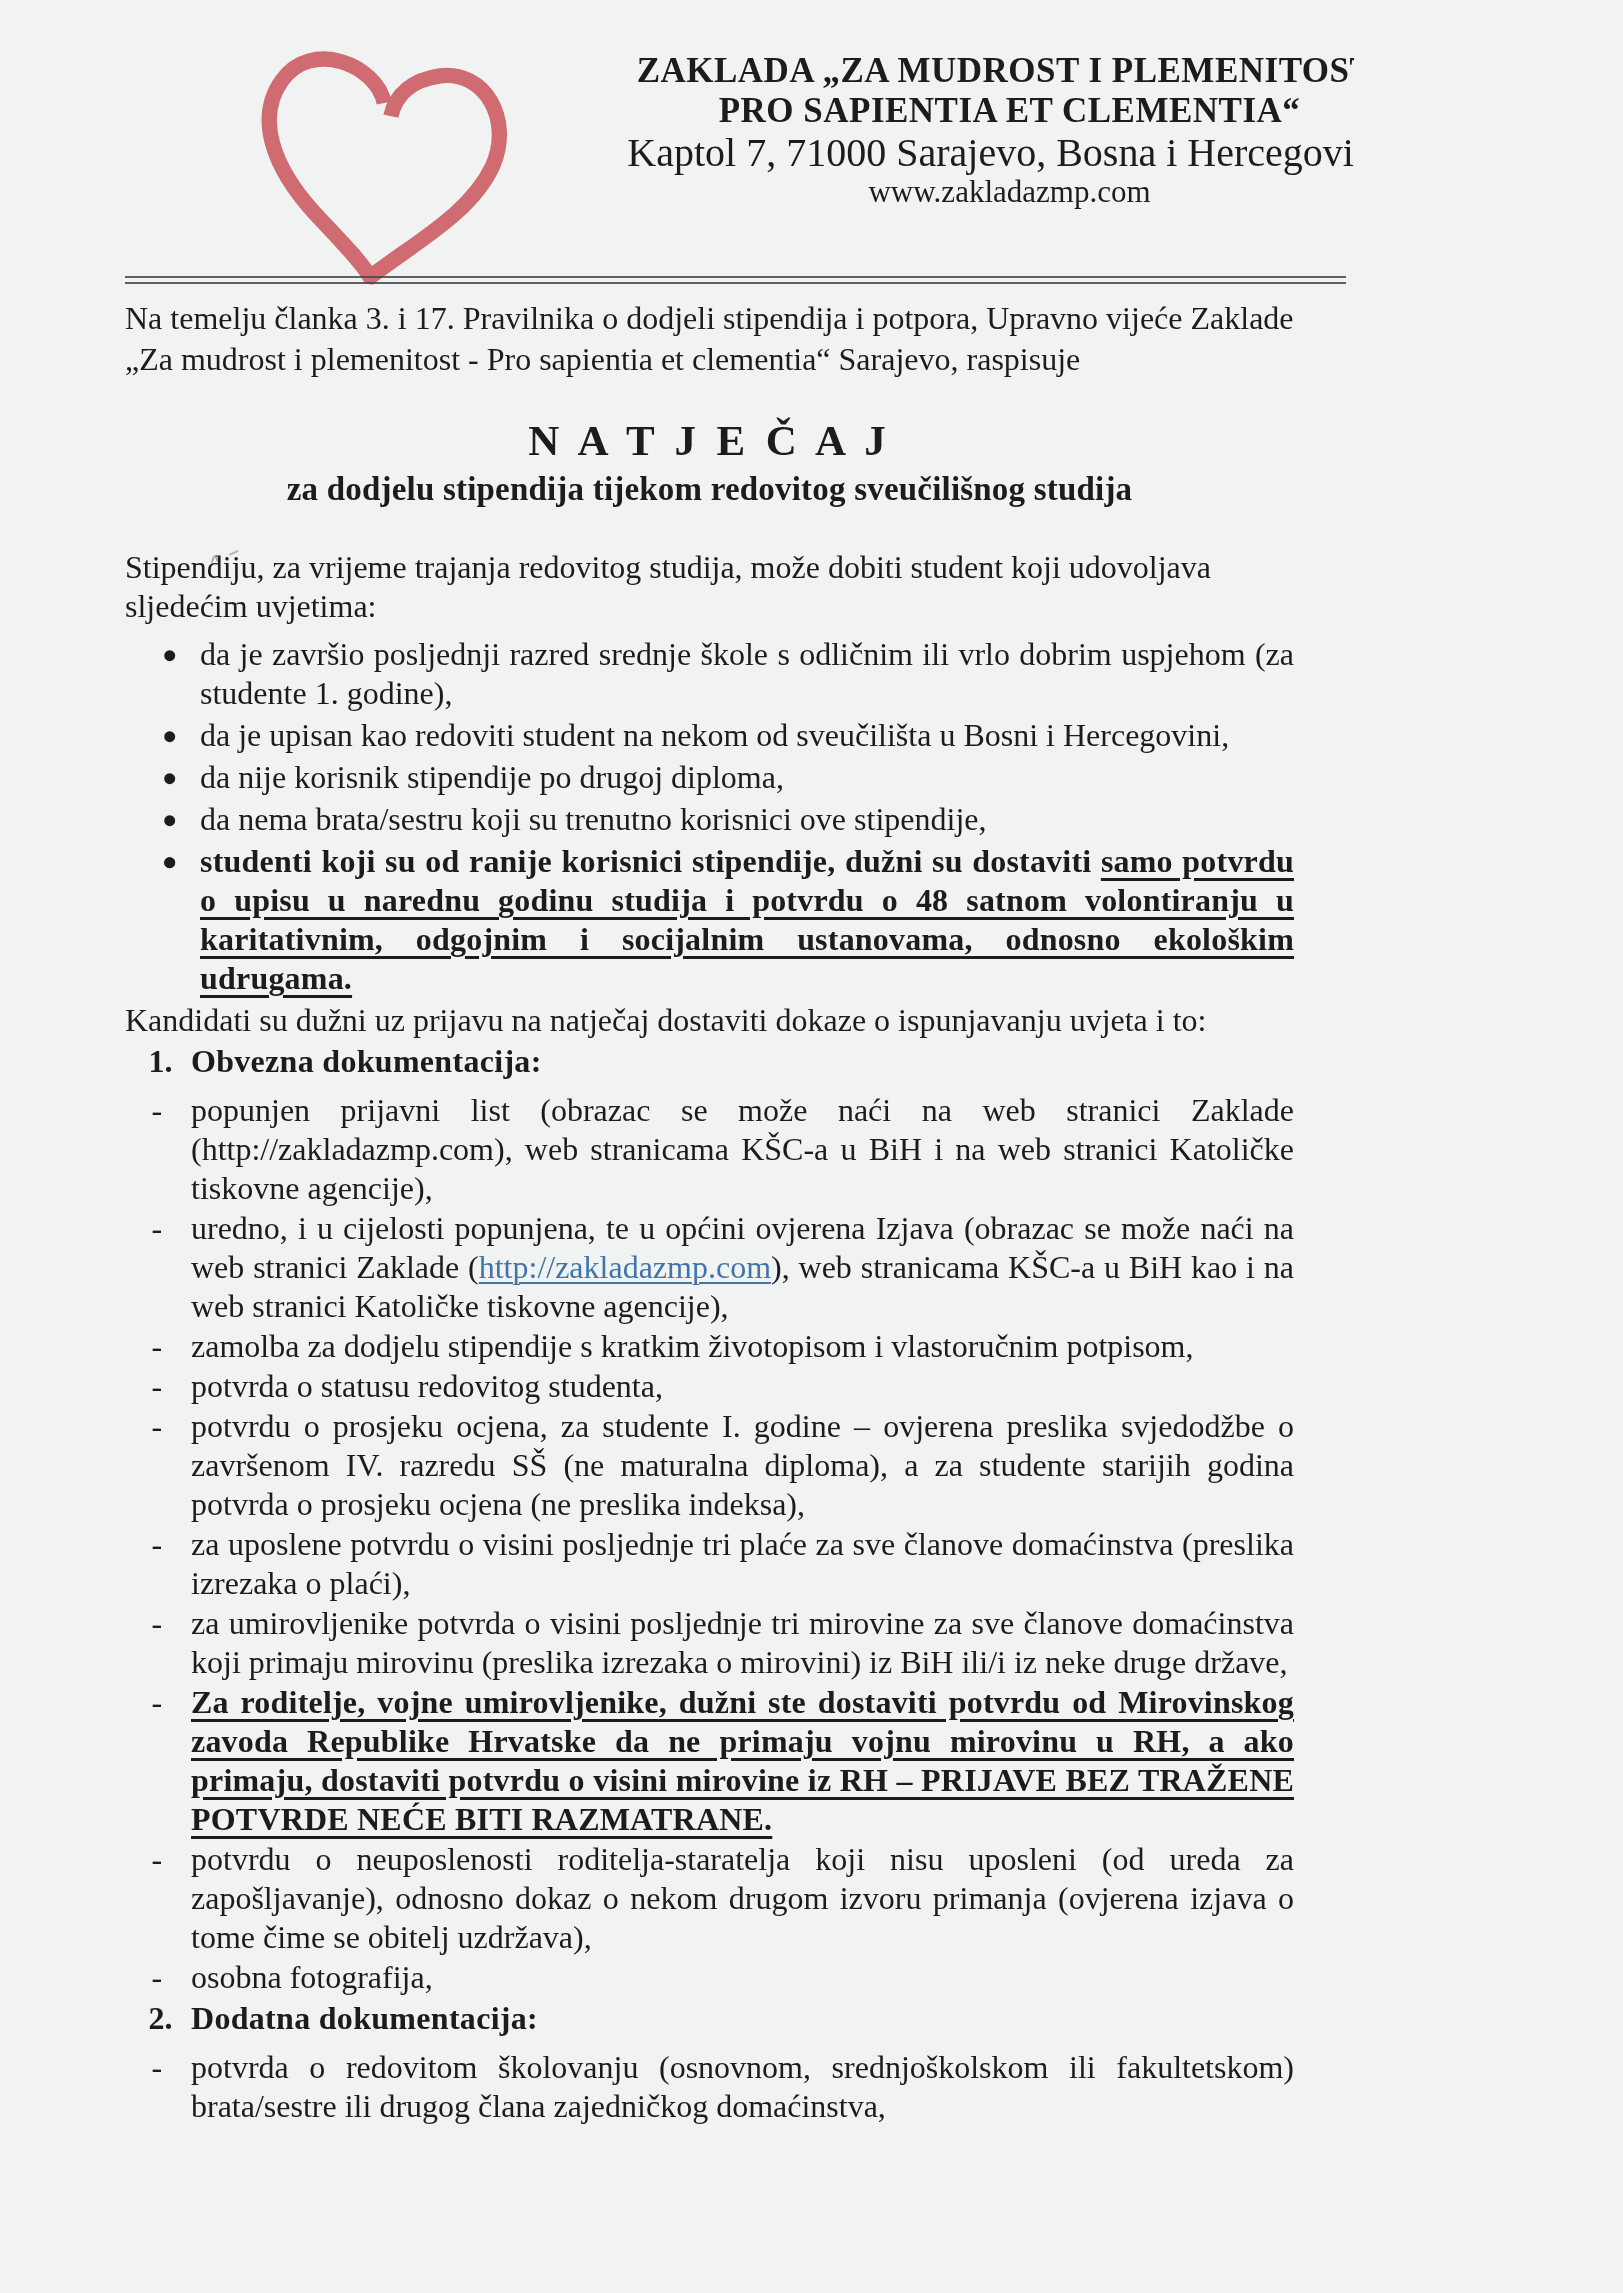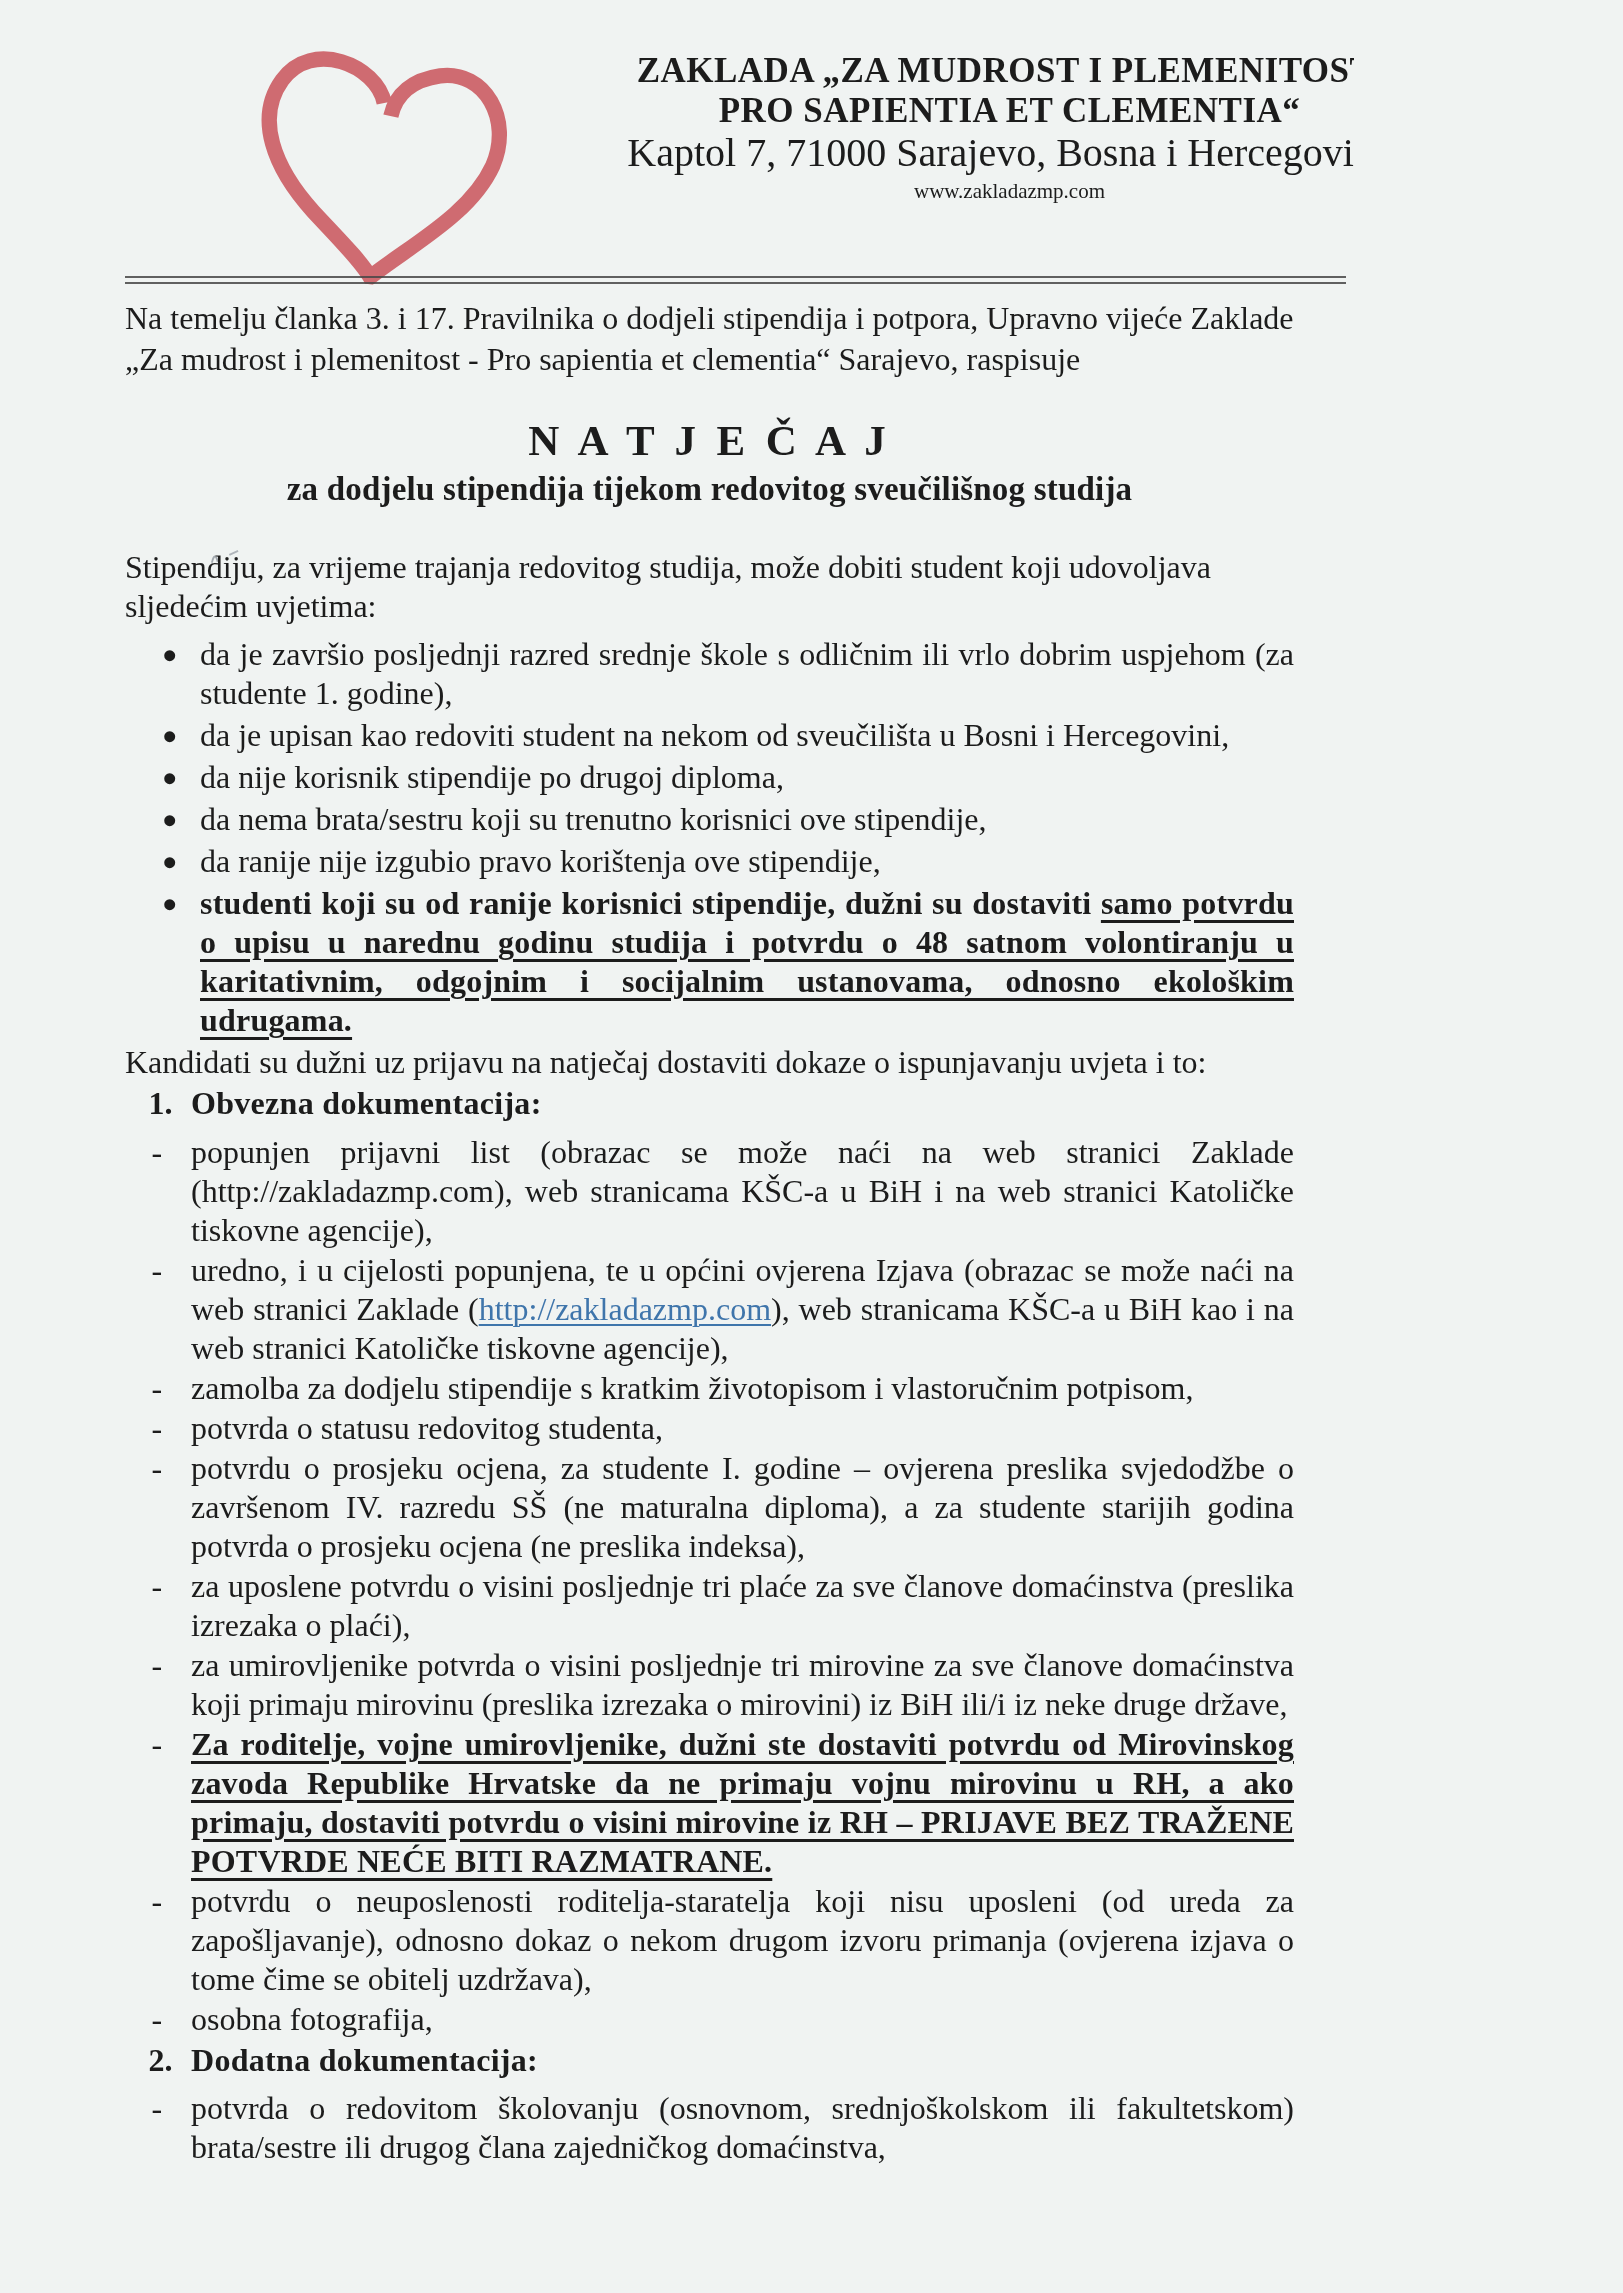--- a/index.html
+++ b/index.html
@@ -30,21 +30,21 @@
     transform:rotate(7deg);
   }
   .head-text{
     position:absolute;left:490px;top:51px;width:1039px;
     text-align:center;
   }
   .org-line{
     font-size:35px;font-weight:700;line-height:40px;letter-spacing:0.5px;
   }
   .addr-line{font-size:40px;line-height:39px;margin-top:2px;}
-  .site-line{font-size:21px;line-height:39px;}
+  .site-line{font-size:31px;line-height:39px;}
   .double-rule{
     position:absolute;left:125px;right:7.8px;top:276px;height:7.8px;
     border-top:2.9px solid var(--rule);
     border-bottom:2.9px solid var(--rule);
     opacity:.85;
   }
   
   .doc-main{padding:312px 60px 0 125px;position:relative;}
   .doc-main .content{position:relative;top:-292px;} 
   .para{font-size:32px;line-height:41px;}
@@ -136,21 +136,21 @@
       <h1 class="doc-title">N A T J E Č A J</h1>
       <h2 class="doc-subtitle">za dodjelu stipendija tijekom redovitog sveučilišnog studija</h2>
 
       <p class="para cond-intro">Stipendiju, za vrijeme trajanja redovitog studija, može dobiti student koji udovoljava sljedećim uvjetima:</p>
 
       <div class="list" id="conditions-list">
           <div class="li bullet"><span class="marker">●</span><span class="body"><span class="seg-plain">da je završio posljednji razred srednje škole s odličnim ili vrlo dobrim uspjehom (za studente 1. godine),</span></span></div>
           <div class="li bullet"><span class="marker">●</span><span class="body"><span class="seg-plain">da je upisan kao redoviti student na nekom od sveučilišta u Bosni i Hercegovini,</span></span></div>
           <div class="li bullet"><span class="marker">●</span><span class="body"><span class="seg-plain">da nije korisnik stipendije po drugoj diploma,</span></span></div>
           <div class="li bullet"><span class="marker">●</span><span class="body"><span class="seg-plain">da nema brata/sestru koji su trenutno korisnici ove stipendije,</span></span></div>
-          <div class="li bullet"><span class="marker">●</span><span class="body"><span class="seg-plain">da ranije nije izgubio pravo korištenja ove stipendije,</span></span></div>
+          <div class="li bullet"><span class="marker">●</span></div>
           <div class="li bullet"><span class="marker">●</span><span class="body"><span class="seg-bold">studenti koji su od ranije korisnici stipendije, dužni su dostaviti </span><span class="seg-boldline">samo potvrdu o upisu u narednu godinu studija i potvrdu o 48 satnom volontiranju u karitativnim, odgojnim i socijalnim ustanovama, odnosno ekološkim udrugama.</span></span></div>
         </div>
 
       <p class="para flush-para">Kandidati su dužni uz prijavu na natječaj dostaviti dokaze o ispunjavanju uvjeta i to:</p>
 
       <div class="numbered-heading">
         <span class="num">1.</span><span class="ttl">Obvezna dokumentacija:</span>
       </div>
 
       <div class="list" id="mandatory-docs-list">

